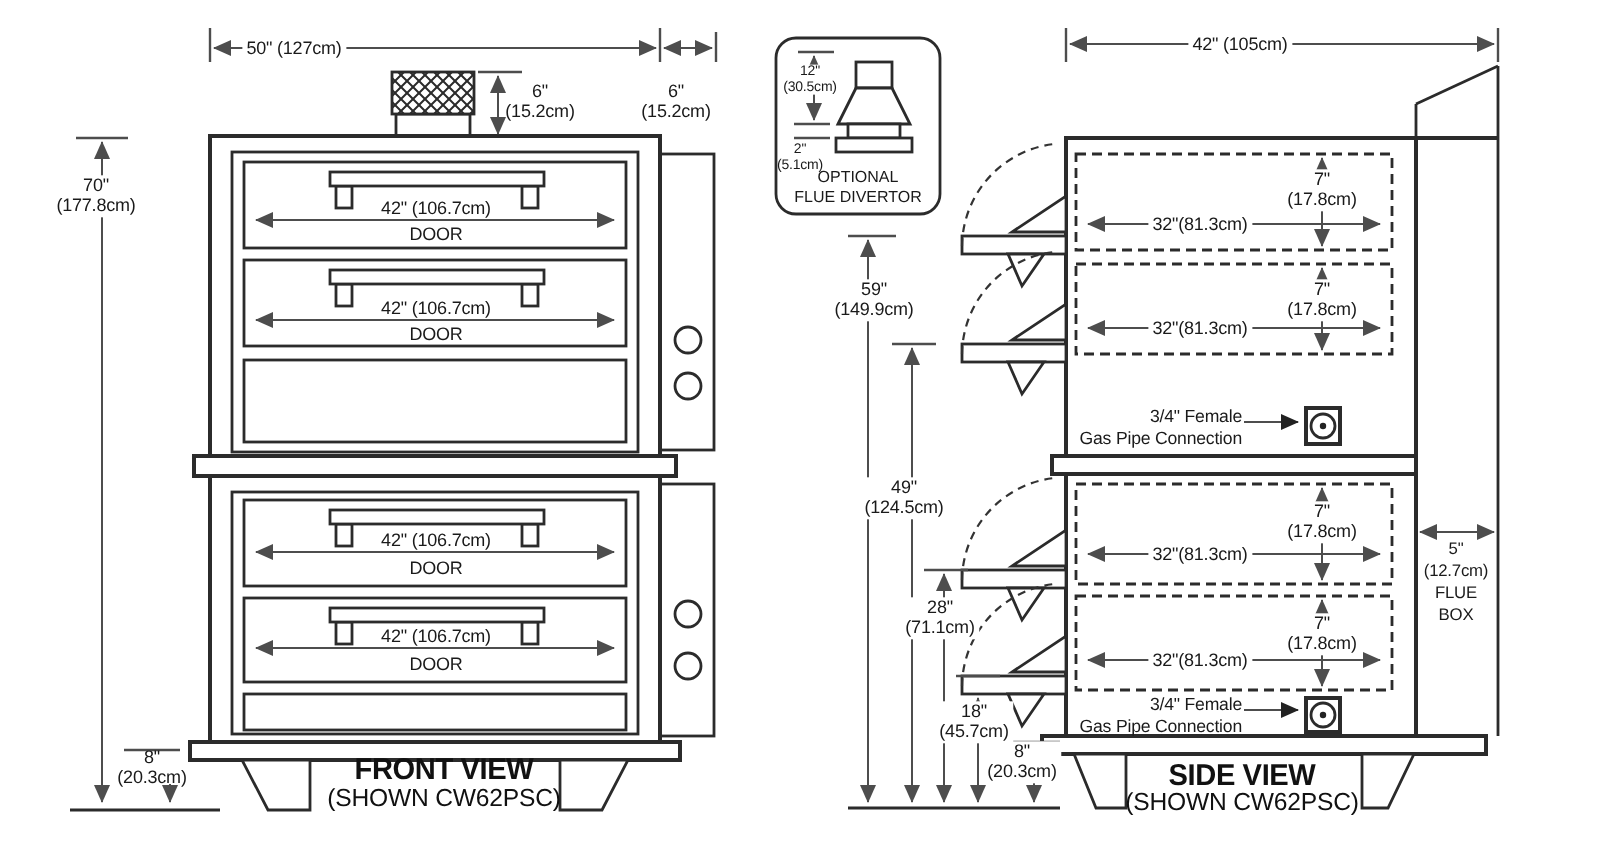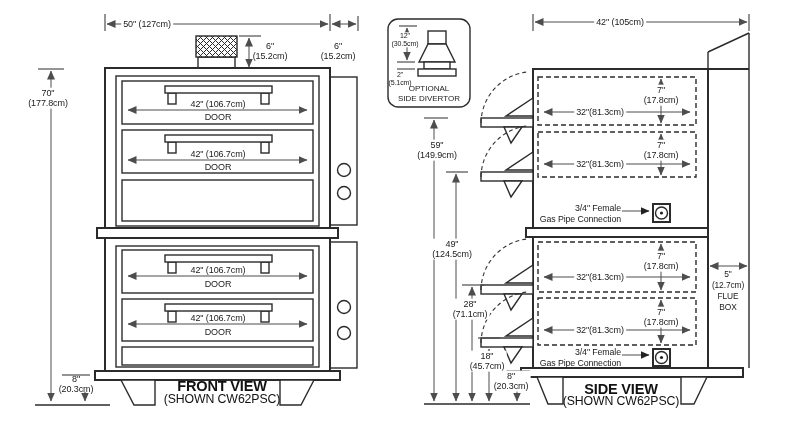--- a/index.html
+++ b/index.html
@@ -223,21 +223,21 @@
 <div class="lbl" style="left:76px;top:384px">8"
 (20.3cm)</div>
 <div class="lbl vtitle" style="left:222px;top:385px">FRONT VIEW</div>
 <div class="lbl vsub" style="left:222px;top:399px">(SHOWN CW62PSC)</div>
 
 <div class="lbl sm wbg" style="left:405px;top:40px">12"
 (30.5cm)</div>
 <div class="lbl sm" style="left:400px;top:79px">2"
 (5.1cm)</div>
 <div class="lbl cap" style="left:429px;top:94px">OPTIONAL
-SIDE DIVERTOR</div>
+FLUE DIVERTOR</div>
 
 <div class="lbl wbg" style="left:620px;top:22px">42" (105cm)</div>
 <div class="lbl wbg" style="left:600px;top:112px">32"(81.3cm)</div>
 <div class="lbl wbg" style="left:661px;top:95px">7"
 (17.8cm)</div>
 <div class="lbl wbg" style="left:600px;top:164px">32"(81.3cm)</div>
 <div class="lbl wbg" style="left:661px;top:150px">7"
 (17.8cm)</div>
 <div class="lbl wbg" style="left:600px;top:277px">32"(81.3cm)</div>
 <div class="lbl wbg" style="left:661px;top:261px">7"

